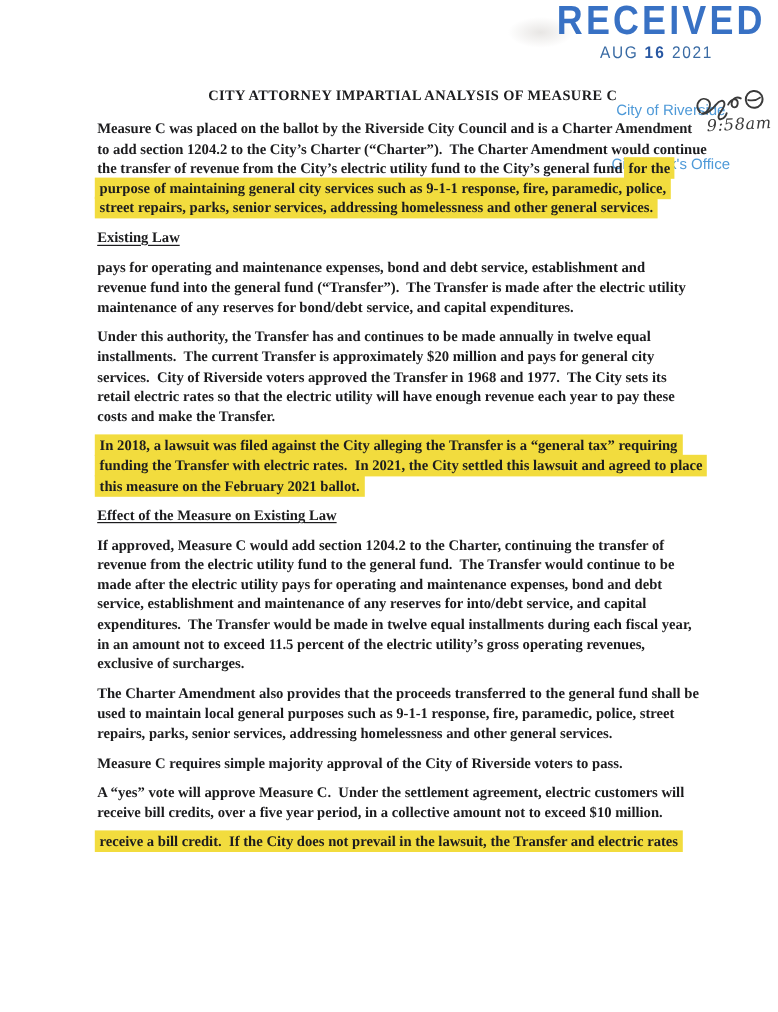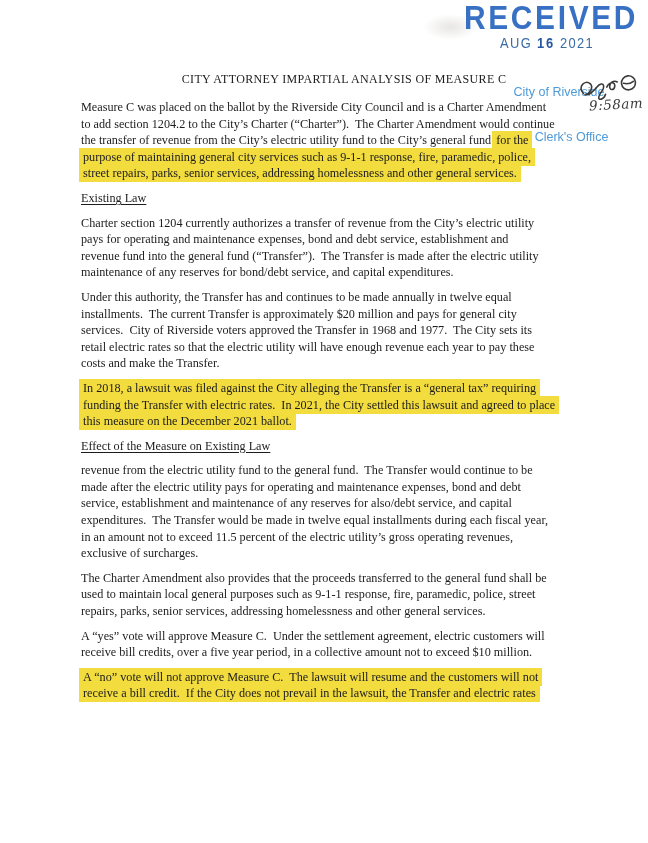--- a/index.html
+++ b/index.html
@@ -13,20 +13,21 @@
     color: var(--ink, #1c1c1e);
     margin-left: 13px;
   }
 
   
   .doc {
     position: absolute;
     left: 68px;
     top: 71px;
     width: 526px;
+    font-weight: bold;
   }
   .title {
     text-align: center;
     font-size: 12px;
     line-height: 16px;
     letter-spacing: 0.35px;
     white-space: pre;
     margin-bottom: 12px;
   }
   .heading {
@@ -155,55 +156,57 @@
     <div id="blocks">
         <div class="para">
           <div class="line"><span>Measure C was placed on the ballot by the Riverside City Council and is a Charter Amendment</span></div>
           <div class="line"><span>to add section 1204.2 to the City’s Charter (“Charter”).  The Charter Amendment would continue</span></div>
           <div class="line"><span>the transfer of revenue from the City’s electric utility fund to the City’s general fund </span><span class="hl">for the</span></div>
           <div class="line"><span class="hl">purpose of maintaining general city services such as 9-1-1 response, fire, paramedic, police,</span></div>
           <div class="line"><span class="hl">street repairs, parks, senior services, addressing homelessness and other general services.</span></div>
         </div>
         <div class="heading">Existing Law</div>
         <div class="para">
-          <div class="line"><span>Charter section 1204 currently authorizes a transfer of revenue from the City’s electric utility</span></div>
           <div class="line"><span>pays for operating and maintenance expenses, bond and debt service, establishment and</span></div>
           <div class="line"><span>revenue fund into the general fund (“Transfer”).  The Transfer is made after the electric utility</span></div>
           <div class="line"><span>maintenance of any reserves for bond/debt service, and capital expenditures.</span></div>
         </div>
         <div class="para">
           <div class="line"><span>Under this authority, the Transfer has and continues to be made annually in twelve equal</span></div>
           <div class="line"><span>installments.  The current Transfer is approximately $20 million and pays for general city</span></div>
           <div class="line"><span>services.  City of Riverside voters approved the Transfer in 1968 and 1977.  The City sets its</span></div>
           <div class="line"><span>retail electric rates so that the electric utility will have enough revenue each year to pay these</span></div>
           <div class="line"><span>costs and make the Transfer.</span></div>
         </div>
         <div class="para">
           <div class="line"><span class="hl">In 2018, a lawsuit was filed against the City alleging the Transfer is a “general tax” requiring</span></div>
           <div class="line"><span class="hl">funding the Transfer with electric rates.  In 2021, the City settled this lawsuit and agreed to place</span></div>
-          <div class="line"><span class="hl">this measure on the December 2021 ballot.</span></div>
+          <div class="line"><span class="hl">this measure on the February 2021 ballot.</span></div>
         </div>
         <div class="heading">Effect of the Measure on Existing Law</div>
         <div class="para">
+          <div class="line"><span>If approved, Measure C would add section 1204.2 to the Charter, continuing the transfer of</span></div>
           <div class="line"><span>revenue from the electric utility fund to the general fund.  The Transfer would continue to be</span></div>
           <div class="line"><span>made after the electric utility pays for operating and maintenance expenses, bond and debt</span></div>
-          <div class="line"><span>service, establishment and maintenance of any reserves for also/debt service, and capital</span></div>
+          <div class="line"><span>service, establishment and maintenance of any reserves for into/debt service, and capital</span></div>
           <div class="line"><span>expenditures.  The Transfer would be made in twelve equal installments during each fiscal year,</span></div>
           <div class="line"><span>in an amount not to exceed 11.5 percent of the electric utility’s gross operating revenues,</span></div>
           <div class="line"><span>exclusive of surcharges.</span></div>
         </div>
         <div class="para">
           <div class="line"><span>The Charter Amendment also provides that the proceeds transferred to the general fund shall be</span></div>
           <div class="line"><span>used to maintain local general purposes such as 9-1-1 response, fire, paramedic, police, street</span></div>
           <div class="line"><span>repairs, parks, senior services, addressing homelessness and other general services.</span></div>
         </div>
         <div class="para">
+          <div class="line"><span>Measure C requires simple majority approval of the City of Riverside voters to pass.</span></div>
+        </div>
+        <div class="para">
           <div class="line"><span>A “yes” vote will approve Measure C.  Under the settlement agreement, electric customers will</span></div>
           <div class="line"><span>receive bill credits, over a five year period, in a collective amount not to exceed $10 million.</span></div>
         </div>
         <div class="para">
-          <div class="line"><span class="hl">A “no” vote will not approve Measure C.  The lawsuit will resume and the customers will not</span></div>
           <div class="line"><span class="hl">receive a bill credit.  If the City does not prevail in the lawsuit, the Transfer and electric rates</span></div>
         </div>
       </div>
   </div>
 
 </div>
 
 </body></html>

